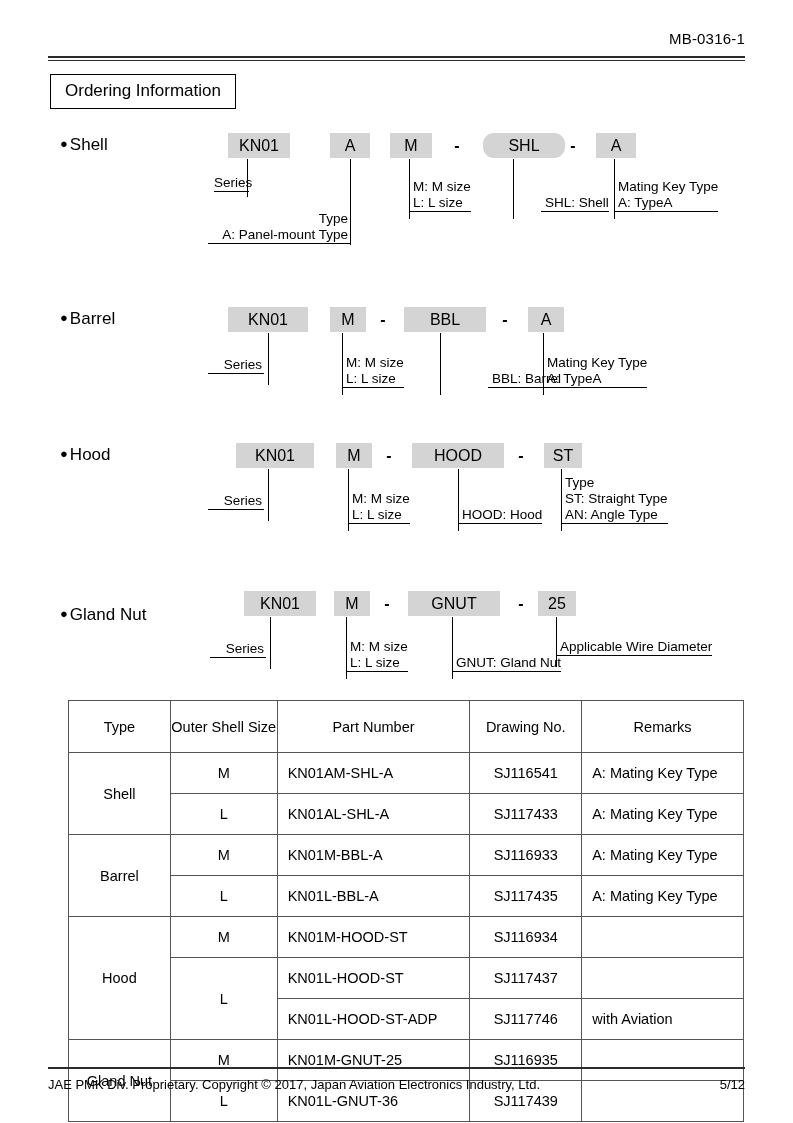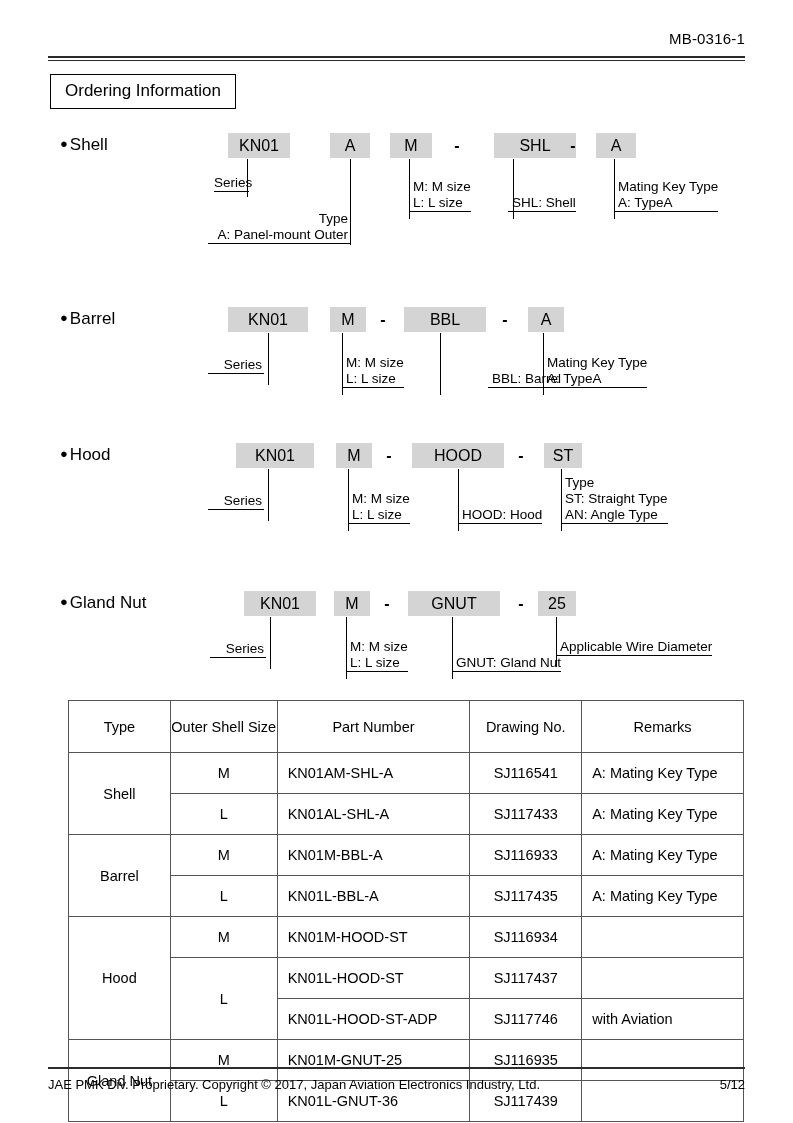--- a/index.html
+++ b/index.html
@@ -156,39 +156,39 @@
 
 <div class="title-box">Ordering Information</div>
 
 <div id="blocks-root">
     <div class="order-block" style="top: 133px; height: 130px;">
       <div class="block-label" style="top: 2px;"><span class="bullet">●</span><span>Shell</span></div>
       <div class="code-chip" style="left: 228px; width: 62px;">KN01</div>
       <div class="code-chip" style="left: 330px; width: 40px;">A</div>
       <div class="code-chip" style="left: 390px; width: 42px;">M</div>
       <div class="code-dash" style="left: 448px; width: 18px;">-</div>
-      <div class="code-chip" style="left: 494px; width: 82px;">SHL</div>
+      <div class="code-chip" style="left: 483px; width: 82px; border-radius: 11px;">SHL</div>
       <div class="code-dash" style="left: 564px; width: 18px;">-</div>
       <div class="code-chip" style="left: 596px; width: 40px;">A</div>
       <div class="leader" style="left: 247px; top: 26px; height: 38px;"></div>
       <div class="callout left" style="left: 214px; top: 42px; width: 35px;">
         <span class="ln">Series</span>
       </div>
       <div class="leader" style="left: 350px; top: 26px; height: 86px;"></div>
       <div class="callout left" style="left: 208px; top: 78px; width: 142px;">
         <span class="ln">Type</span>
-        <span class="ln">A: Panel-mount Outer</span>
+        <span class="ln">A: Panel-mount Type</span>
       </div>
       <div class="leader" style="left: 409px; top: 26px; height: 60px;"></div>
       <div class="callout" style="left: 409px; top: 46px;">
         <span class="ln">M: M size</span>
         <span class="ln">L: L size</span>
       </div>
       <div class="leader" style="left: 513px; top: 26px; height: 60px;"></div>
-      <div class="callout" style="left: 508px; top: 62px;">
+      <div class="callout" style="left: 541px; top: 62px;">
         <span class="ln">SHL: Shell</span>
       </div>
       <div class="leader" style="left: 614px; top: 26px; height: 60px;"></div>
       <div class="callout" style="left: 614px; top: 46px;">
         <span class="ln">Mating Key Type</span>
         <span class="ln">A: TypeA</span>
       </div>
     </div>
     <div class="order-block" style="top: 307px; height: 130px;">
       <div class="block-label" style="top: 2px;"><span class="bullet">●</span><span>Barrel</span></div>
@@ -239,21 +239,21 @@
         <span class="ln">HOOD: Hood</span>
       </div>
       <div class="leader" style="left: 561px; top: 26px; height: 62px;"></div>
       <div class="callout" style="left: 561px; top: 32px;">
         <span class="ln">Type</span>
         <span class="ln">ST: Straight Type</span>
         <span class="ln">AN: Angle Type</span>
       </div>
     </div>
     <div class="order-block" style="top: 591px; height: 130px;">
-      <div class="block-label" style="top: 2px; text-align: center;"><span class="bullet">●</span><span>Gland Nut</span></div>
+      <div class="block-label" style="top: 14px; text-align: center;"><span class="bullet">●</span><span>Gland Nut</span></div>
       <div class="code-chip" style="left: 244px; width: 72px;">KN01</div>
       <div class="code-chip" style="left: 334px; width: 36px;">M</div>
       <div class="code-dash" style="left: 378px; width: 18px;">-</div>
       <div class="code-chip" style="left: 408px; width: 92px;">GNUT</div>
       <div class="code-dash" style="left: 512px; width: 18px;">-</div>
       <div class="code-chip" style="left: 538px; width: 38px;">25</div>
       <div class="leader" style="left: 270px; top: 26px; height: 52px;"></div>
       <div class="callout left" style="left: 210px; top: 50px; width: 56px;">
         <span class="ln">Series</span>
       </div>

